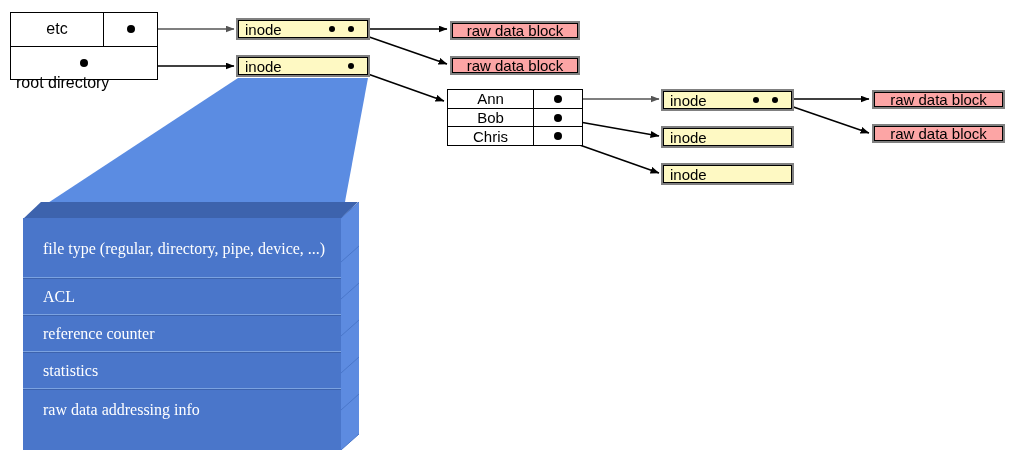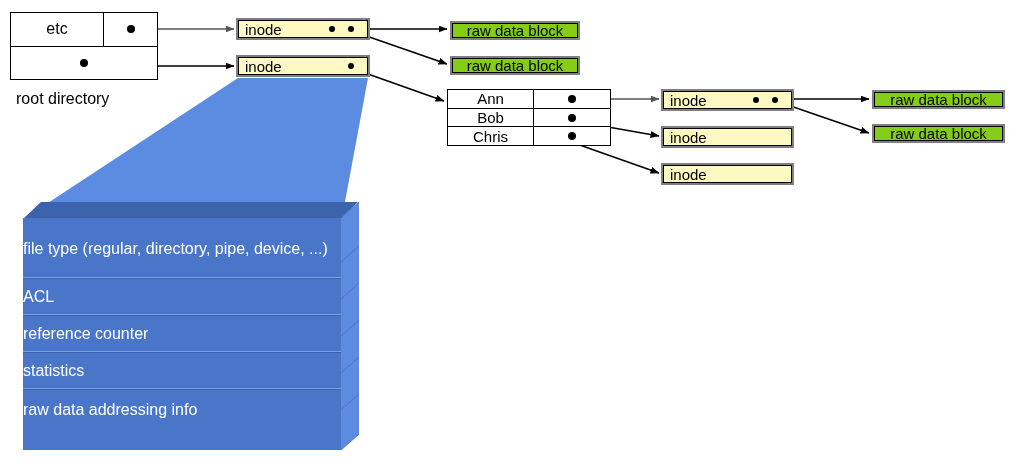--- a/index.html
+++ b/index.html
@@ -71,21 +71,21 @@
     display: block;
   }
   .ptr-dot.small { width: 6px; height: 6px; }
 
   
   #root-directory { left: 10px; top: 12px; width: 148px; height: 68px; }
   #root-directory .dir-name { flex: 0 0 93px; }
   #root-directory .dir-ptr { flex: 1 1 auto; }
 
   
-  #home-directory { left: 447px; top: 89px; width: 164px; height: 57px; }
+  #home-directory { left: 447px; top: 89px; width: 136px; height: 57px; }
   #home-directory .dir-name { flex: 0 0 86px; font-size: 15px; }
   #home-directory .dir-ptr { flex: 1 1 auto; }
 
   
   .inode-box {
     position: absolute;
     box-sizing: border-box;
     background: #fef9c3;
     border: 2px solid #808080;
     height: 22px;
@@ -112,21 +112,21 @@
     display: flex;
     align-items: center;
     gap: 13px;
     padding-right: 14px;
   }
 
   
   .raw-block {
     position: absolute;
     box-sizing: border-box;
-    background: #84cc16;
+    background: #fca5a5;
     border: 2px solid #808080;
     height: 19px;
     display: flex;
     align-items: center;
     justify-content: center;
   }
   .raw-block .inner {
     position: absolute;
     left: 0; top: 0; right: 0; bottom: 0;
     border: 1px solid #000000;
@@ -139,21 +139,21 @@
     color: #000;
   }
 
   
   .caption {
     position: absolute;
     font-size: 16px;
     color: #000000;
     white-space: nowrap;
   }
-  #root-directory-caption { left: 16px; top: 90px; }
+  #root-directory-caption { left: 16px; top: 74px; }
 
   
   #inode-detail-box {
     position: absolute;
     left: 23px;
     top: 202px;
     width: 318px;
     height: 248px;
   }
   #inode-detail-box .face-front {
@@ -164,26 +164,27 @@
     height: 232px;
     background: #4a76ca;
     display: flex;
     flex-direction: column;
   }
   .detail-row {
     box-sizing: border-box;
     position: relative;
     display: flex;
     align-items: center;
-    padding-left: 0;
+    padding-left: 20px;
     color: #ffffff;
     font-size: 16px;
     background: #4a76ca;
     border-bottom: 1px solid #7ba2e0;
     border-top: 1px solid #3d63ad;
+    font-family: Liberation Serif, serif;
   }
   .detail-row:first-child { border-top: none; }
   .detail-row:last-child { border-bottom: none; }
   .detail-row .txt { line-height: 1.22; }
 
   
   #inode-detail-box .face-top {
     position: absolute;
     left: 0;
     top: 0;

